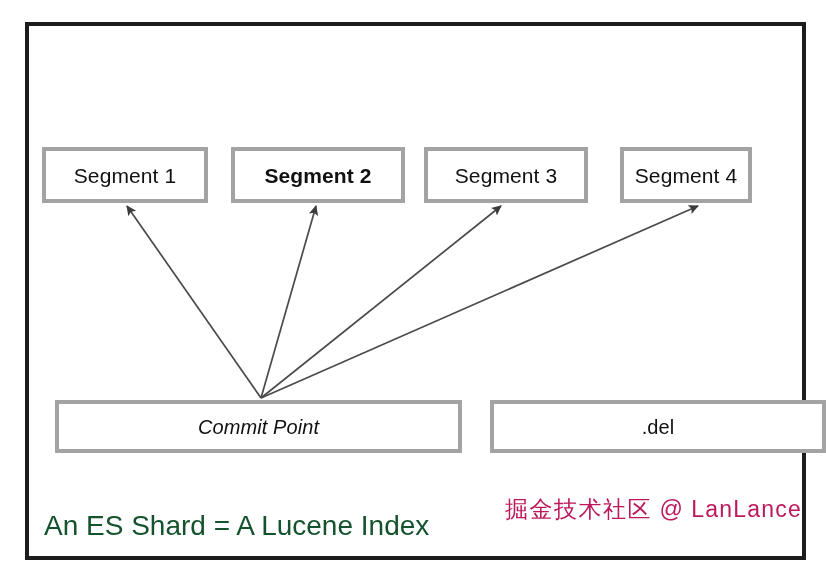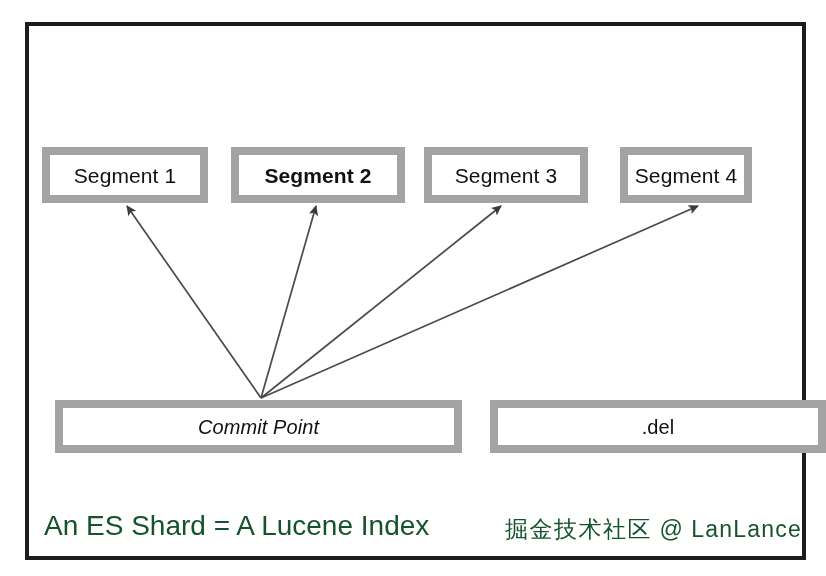--- a/index.html
+++ b/index.html
@@ -34,21 +34,21 @@
     box-sizing: border-box;
     border: 4px solid #1c1c1c;
     background: #ffffff;
   }
 
   
   .node-box {
     position: absolute;
     box-sizing: border-box;
     background: #ffffff;
-    border: 8px solid #a3a3a3;
+    border: 4px solid #a3a3a3;
     display: flex;
     align-items: center;
     justify-content: center;
     z-index: 3;
   }
   .node-box .node-label {
     font-size: 21px;
     color: #111111;
     line-height: 1;
     letter-spacing: 0.1px;
@@ -87,23 +87,23 @@
     color: #14532d;
     line-height: 1.1;
     white-space: nowrap;
     z-index: 4;
   }
 
   
   .watermark {
     position: absolute;
     left: 505px;
-    top: 517px;
+    top: 497px;
     font-size: 23px;
-    color: #14532d;
+    color: #be185d;
     line-height: 1.1;
     white-space: nowrap;
     letter-spacing: 1px;
     z-index: 5;
   }
   .watermark .wm-cn { letter-spacing: 1.5px; }
   .watermark .wm-en { letter-spacing: 1.2px; }
 </style>
 </head>
 <body>

